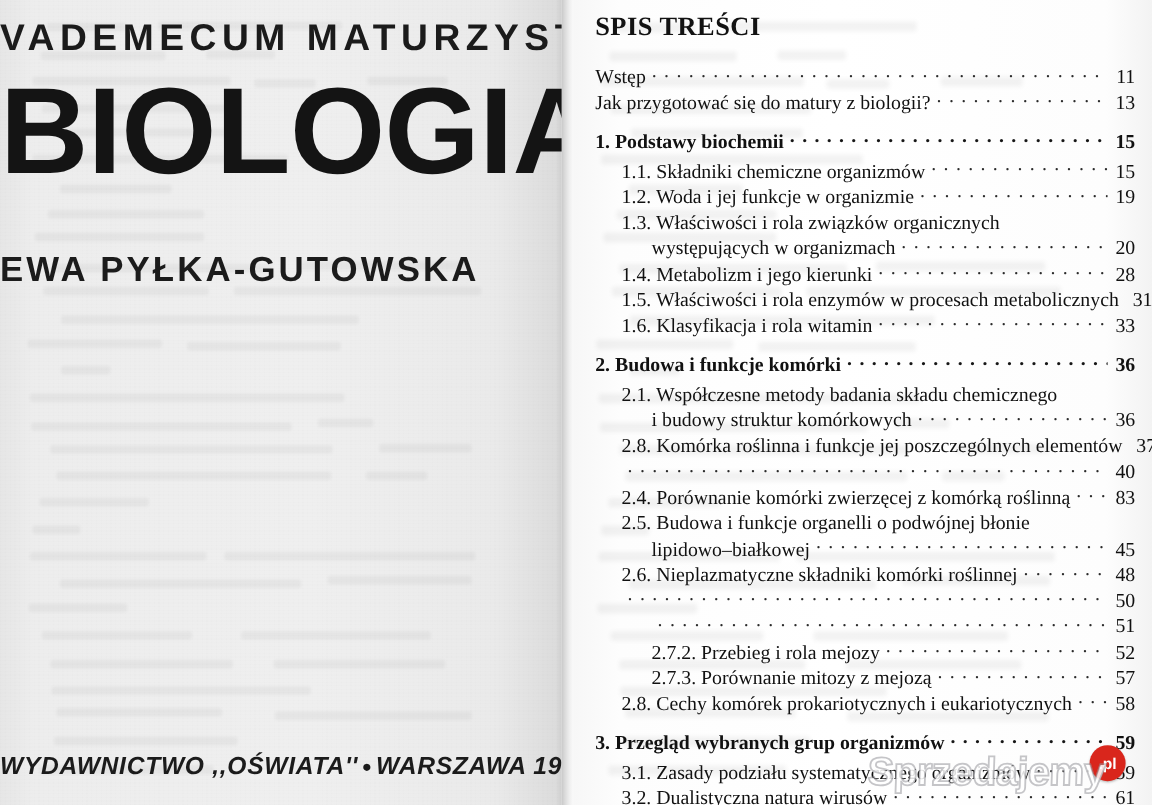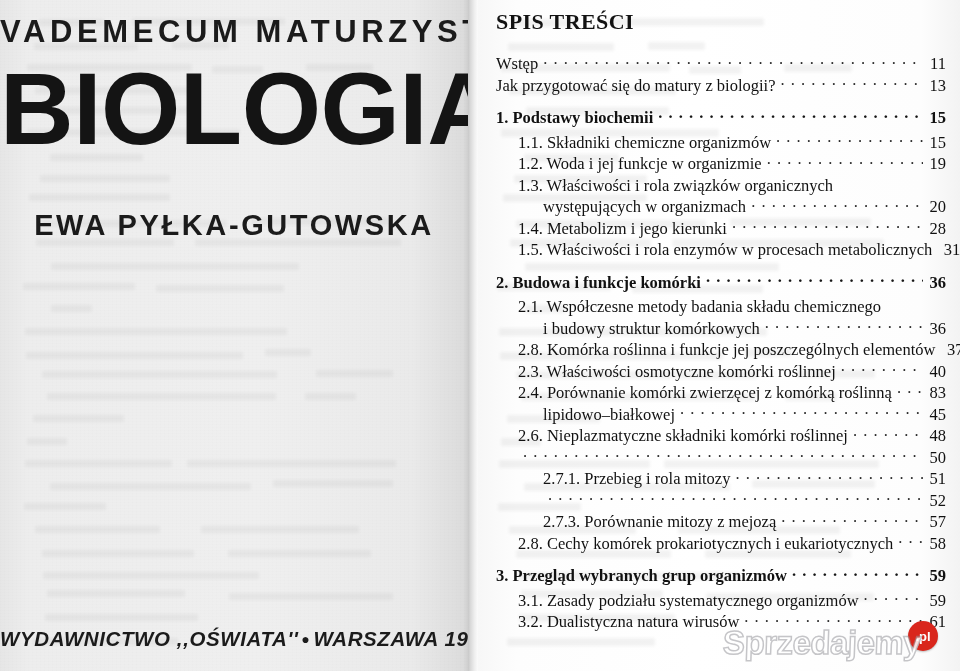--- a/index.html
+++ b/index.html
@@ -83,21 +83,20 @@
     font-size: 102px;
     line-height: 104px;
     letter-spacing: -0.5px;
     color: #141414;
     white-space: nowrap;
   }
   .cover-author {
     position: absolute;
     left: 0; right: 0;
     top: 209px;
-    text-align: center;
     font-family: "Liberation Sans", sans-serif;
     font-weight: bold;
     font-size: 29px;
     letter-spacing: 2.6px;
     color: #1b1b1b;
     white-space: nowrap;
   }
   .cover-publisher {
     position: absolute;
     left: 0; right: 0;
@@ -408,68 +407,75 @@
           <div class="toc-row level-2">
             <span class="label">1.4. Metabolizm i jego kierunki</span>
             <span class="leader"></span>
             <span class="pagenum">28</span>
           </div>
           <div class="toc-row level-2">
             <span class="label">1.5. Właściwości i rola enzymów w procesach metabolicznych</span>
             <span class="leader"></span>
             <span class="pagenum">31</span>
           </div>
+          <div class="toc-row level-2">
+            <span class="label">1.6. Klasyfikacja i rola witamin</span>
+            <span class="leader"></span>
+            <span class="pagenum">33</span>
+          </div>
           <div class="toc-row level-1 section gap-top">
             <span class="label">2. Budowa i funkcje komórki</span>
             <span class="leader"></span>
             <span class="pagenum">36</span>
           </div>
           <div class="toc-row level-2 gap-small">
             <span class="label">2.1. Współczesne metody badania składu chemicznego</span>
           </div>
           <div class="toc-row level-3 cont">
             <span class="label">i budowy struktur komórkowych</span>
             <span class="leader"></span>
             <span class="pagenum">36</span>
           </div>
           <div class="toc-row level-2">
             <span class="label">2.8. Komórka roślinna i funkcje jej poszczególnych elementów</span>
             <span class="leader"></span>
             <span class="pagenum">37</span>
           </div>
           <div class="toc-row level-2">
-            <span class="label">2.3. Właściwości osmotyczne komórki roślinnej</span>
             <span class="leader"></span>
             <span class="pagenum">40</span>
           </div>
           <div class="toc-row level-2">
             <span class="label">2.4. Porównanie komórki zwierzęcej z komórką roślinną</span>
             <span class="leader"></span>
             <span class="pagenum">83</span>
+          </div>
+          <div class="toc-row level-2">
+            <span class="label">2.5. Budowa i funkcje organelli o podwójnej błonie</span>
           </div>
           <div class="toc-row level-3 cont">
             <span class="label">lipidowo–białkowej</span>
             <span class="leader"></span>
             <span class="pagenum">45</span>
           </div>
           <div class="toc-row level-2">
             <span class="label">2.6. Nieplazmatyczne składniki komórki roślinnej</span>
             <span class="leader"></span>
             <span class="pagenum">48</span>
           </div>
           <div class="toc-row level-2">
             <span class="leader"></span>
             <span class="pagenum">50</span>
           </div>
           <div class="toc-row level-3">
-            <span class="label">2.7.1. Przebieg i rola mitozy</span>
             <span class="leader"></span>
             <span class="pagenum">51</span>
           </div>
           <div class="toc-row level-3">
+            <span class="label">2.7.2. Przebieg i rola mejozy</span>
             <span class="leader"></span>
             <span class="pagenum">52</span>
           </div>
           <div class="toc-row level-3">
             <span class="label">2.7.3. Porównanie mitozy z mejozą</span>
             <span class="leader"></span>
             <span class="pagenum">57</span>
           </div>
           <div class="toc-row level-2">
             <span class="label">2.8. Cechy komórek prokariotycznych i eukariotycznych</span>

